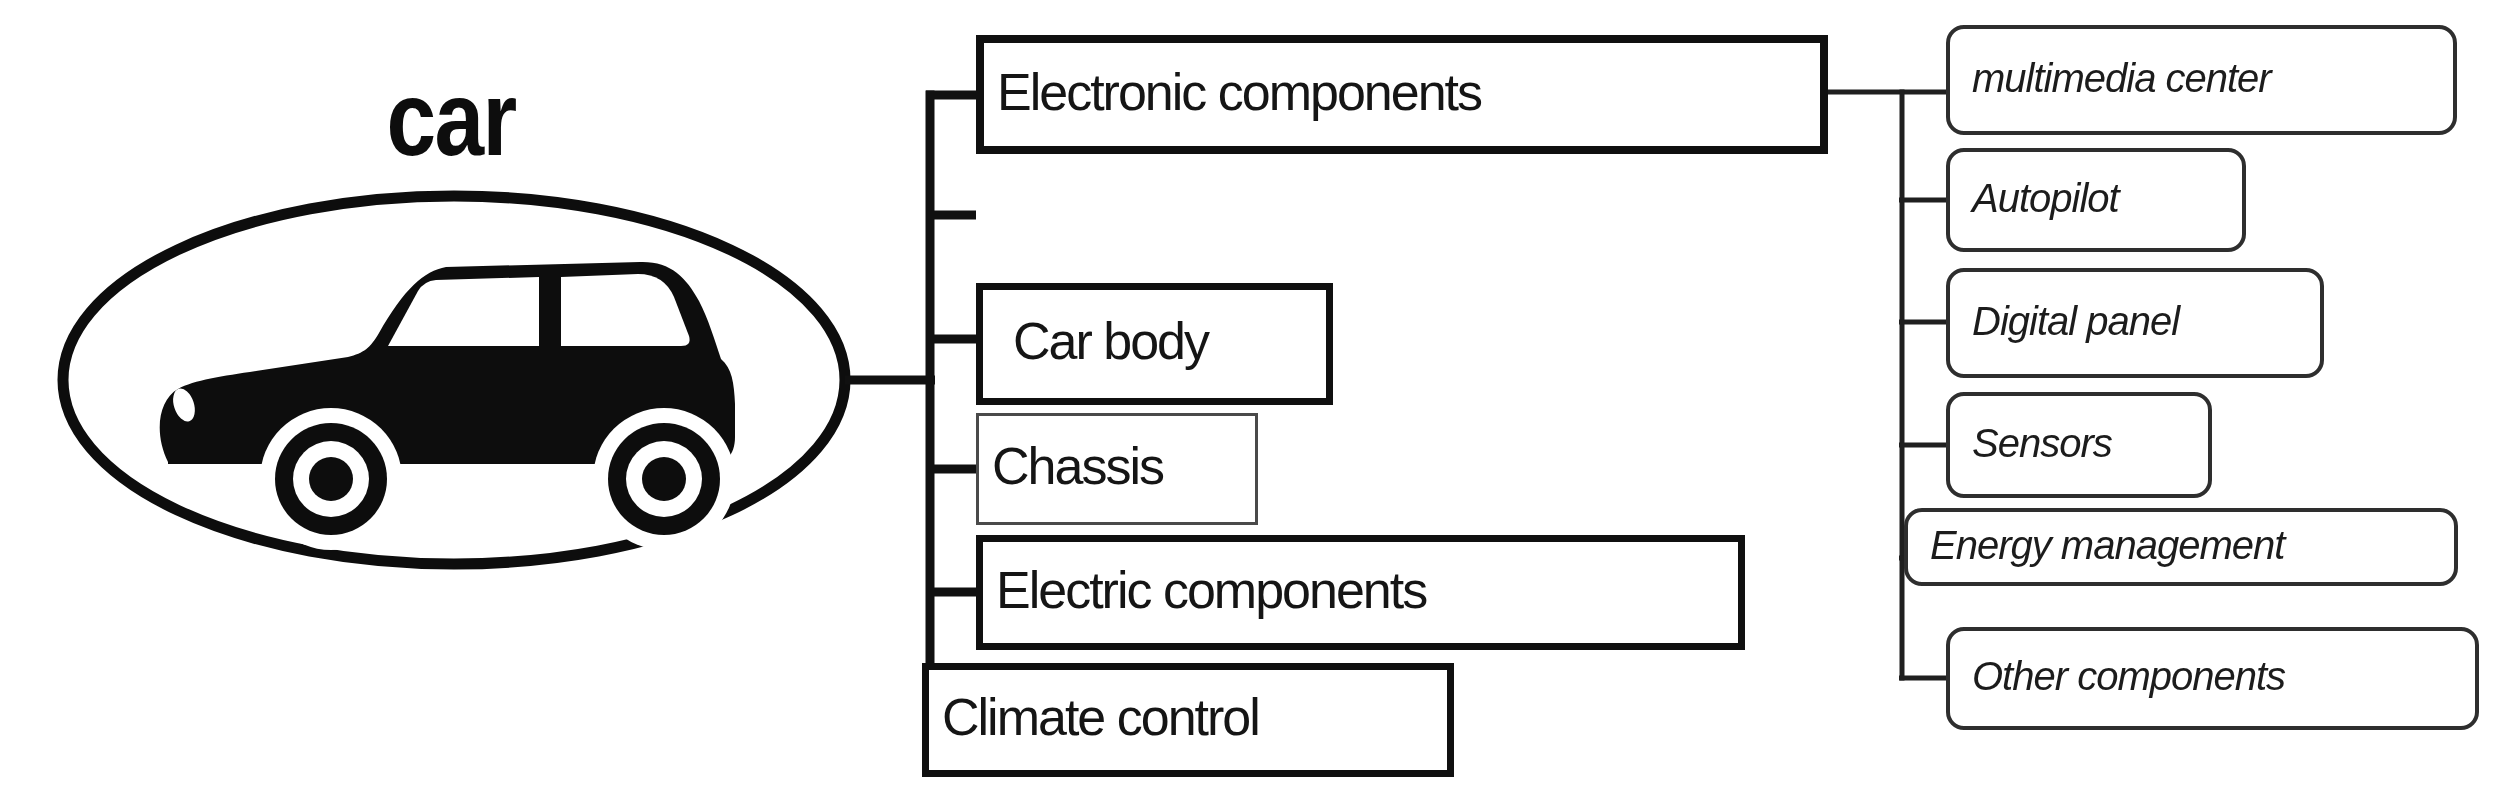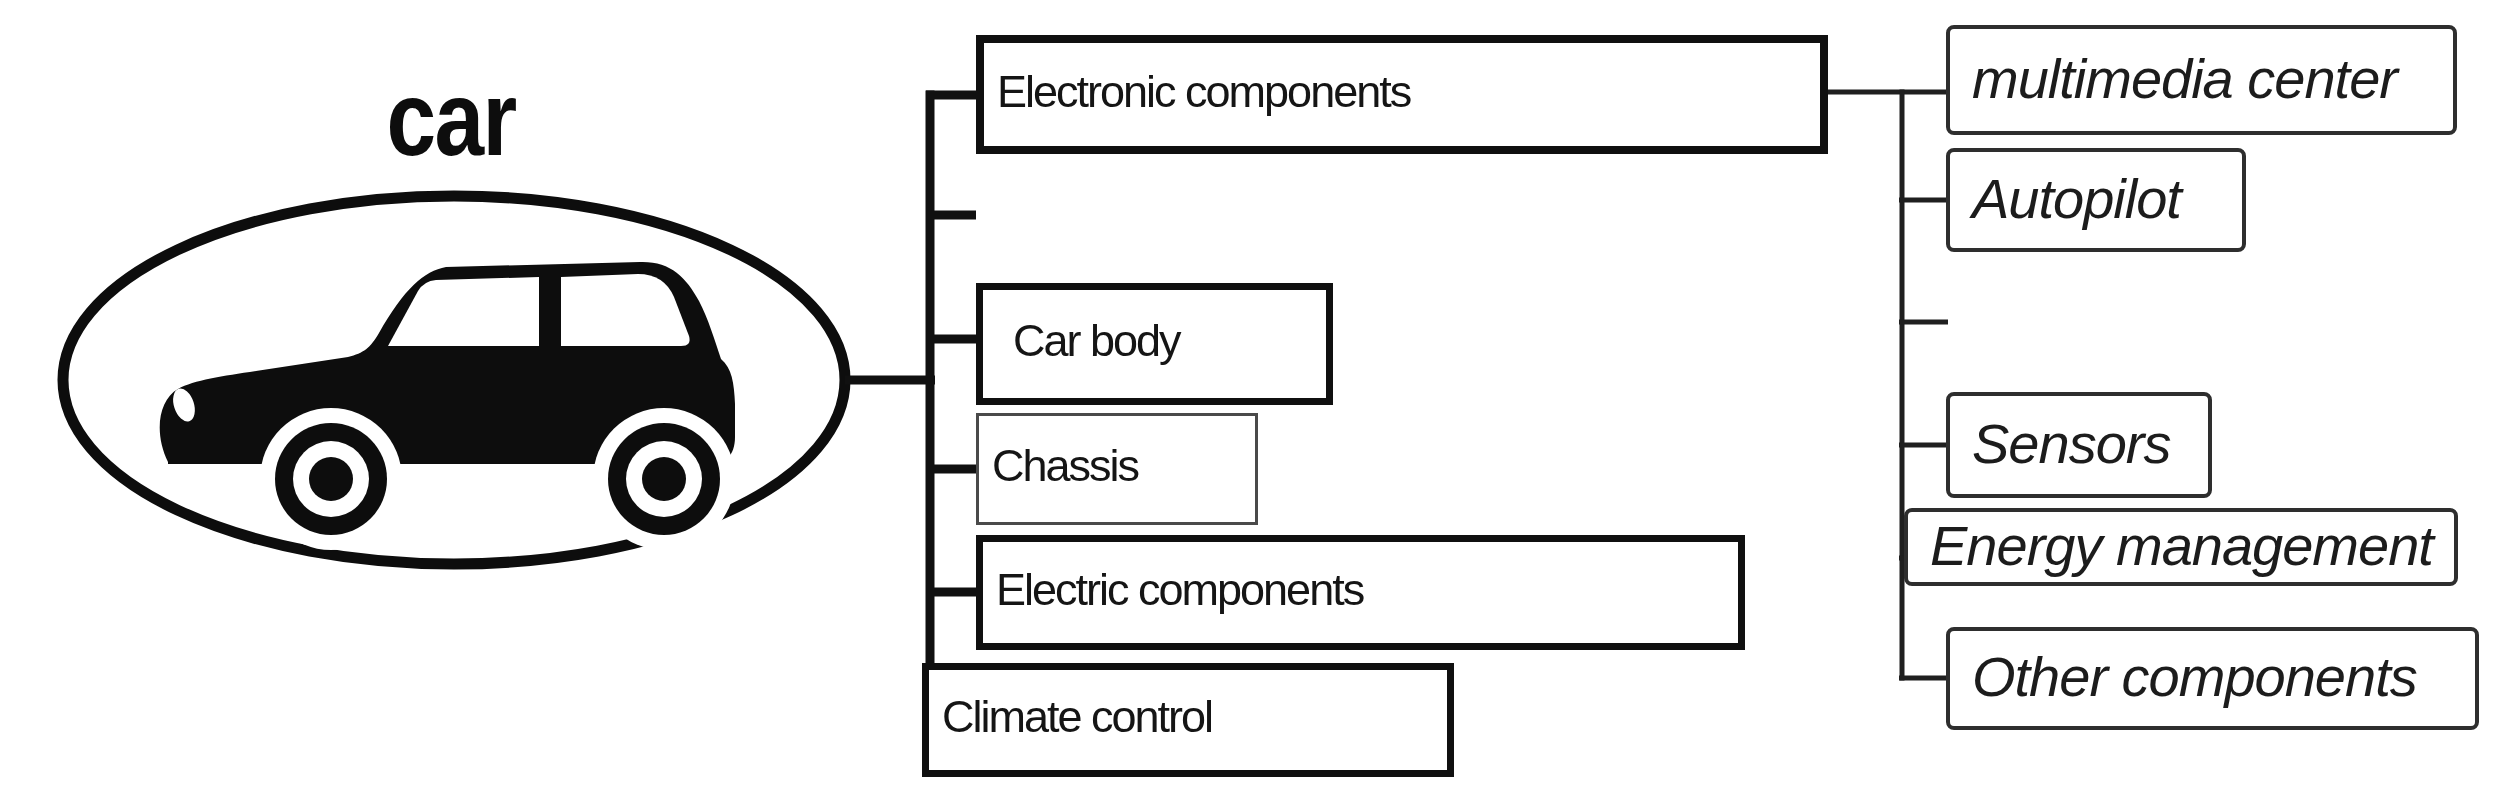--- a/index.html
+++ b/index.html
@@ -20,31 +20,31 @@
     letter-spacing:-2px;
     transform:scaleX(0.85);
     transform-origin:50% 50%;
     color:#0d0d0d;
     white-space:nowrap;
   }
   .n1{
     position:absolute;box-sizing:border-box;
     background:#ffffff;border:7px solid #101010;
     display:flex;align-items:center;
-    font-size:45px;letter-spacing:-2px;
+    font-size:52px;letter-spacing:-2px;
     padding:0 6px 6px 13px;
     white-space:nowrap;color:#151515;
   }
   .n1.first{border-width:8px;}
   .n1.thin{border-width:3px;border-color:#4a4a4a;}
   .n2{
     position:absolute;box-sizing:border-box;
-    background:#ffffff;border:4px solid #2e2e2e;border-radius:8px;
+    background:#ffffff;border:4px solid #2e2e2e;border-radius:18px;
     display:flex;align-items:center;
-    font-style:italic;font-size:56px;letter-spacing:-1px;
+    font-style:italic;font-size:40px;letter-spacing:-1px;
     padding:0 8px 4px 22px;
     white-space:nowrap;color:#1c1c1c;
   }
 </style>
 </head>
 <body>
 
 <div class="canvas">
 
   <svg class="wires" viewBox="0 0 2511 801">
@@ -122,20 +122,23 @@
   <div class="n1" style="left:904px;top:663px;width:532px;height:114px;">
     <span>Climate control</span>
   </div>
 
   <div class="n2" style="left:1928px;top:25px;width:511px;height:110px;">
     <span>multimedia center</span>
   </div>
   <div class="n2" style="left:1928px;top:148px;width:300px;height:104px;">
     <span>Autopilot</span>
   </div>
+  <div class="n2" style="left:1928px;top:268px;width:378px;height:110px;">
+    <span>Digital panel</span>
+  </div>
   <div class="n2" style="left:1928px;top:392px;width:266px;height:106px;">
     <span>Sensors</span>
   </div>
   <div class="n2" style="left:1886px;top:508px;width:554px;height:78px;">
     <span>Energy management</span>
   </div>
   <div class="n2" style="left:1928px;top:627px;width:533px;height:103px;">
     <span>Other components</span>
   </div>
 

